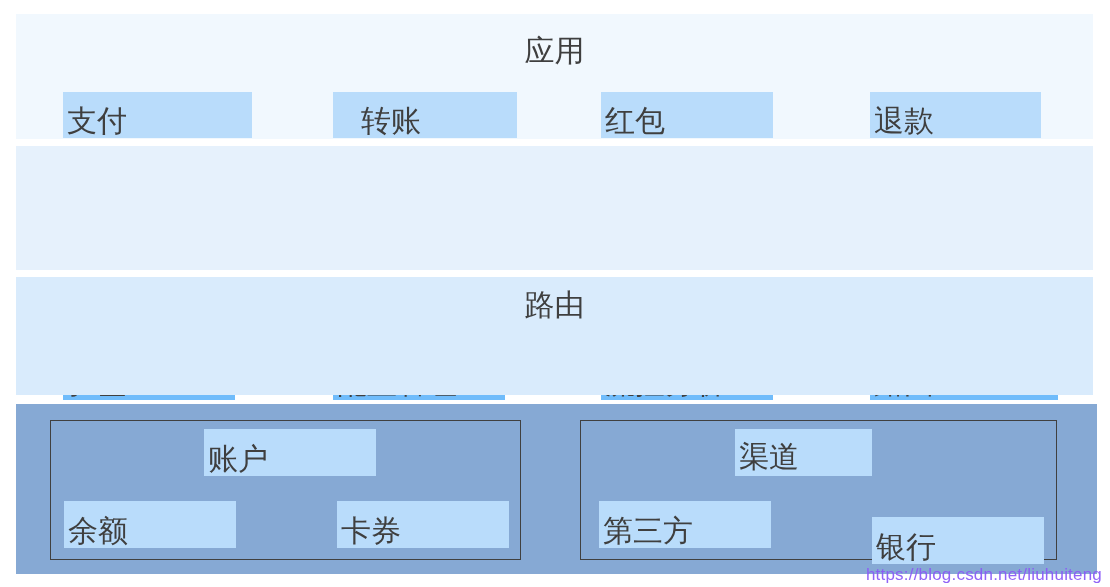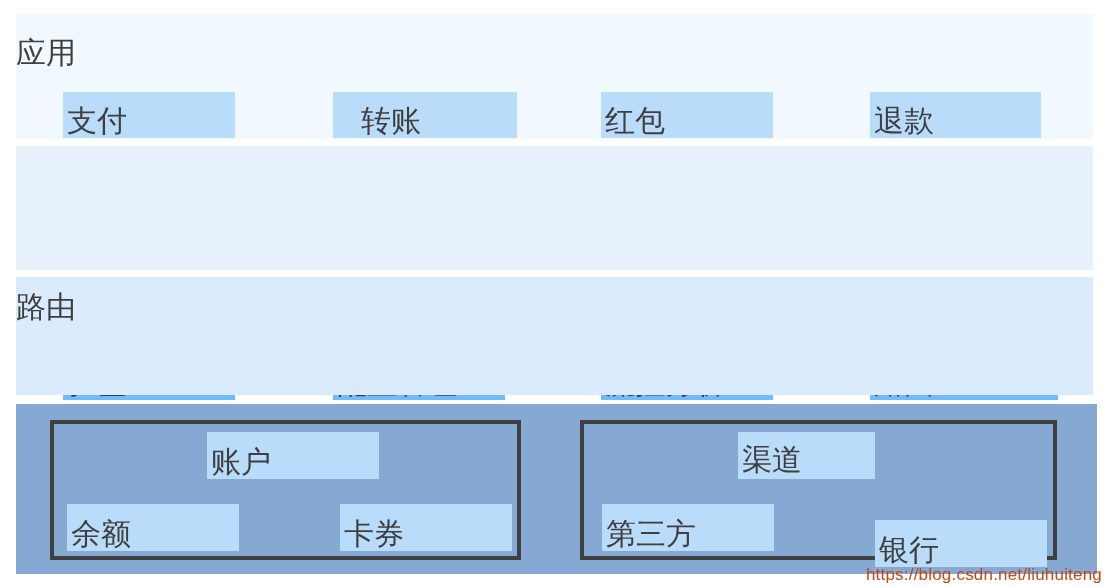--- a/index.html
+++ b/index.html
@@ -18,24 +18,26 @@
     overflow: hidden;
   }
   .layer {
     position: absolute;
     box-sizing: border-box;
   }
   .layer-title {
     position: absolute;
     left: 0;
     right: 0;
+    text-align: center;
     color: #3f3f3f;
     font-size: 30px;
     line-height: 34px;
     white-space: nowrap;
+    font-family: Liberation Mono, monospace;
   }
   .node {
     position: absolute;
     box-sizing: border-box;
     color: #3f3f3f;
     font-size: 30px;
     line-height: 1;
     display: flex;
     align-items: flex-end;
     padding-left: 4px;
@@ -83,46 +85,46 @@
   .layer-base {
     left: 16px;
     top: 404px;
     width: 1081px;
     height: 170px;
     background: #86a9d4;
   }
   .subpanel {
     position: absolute;
     box-sizing: border-box;
-    border: 4px solid #404040;
+    border: 1px solid #404040;
     background: transparent;
   }
   .node-base {
     background: #b9dcfb;
     height: 47px;
   }
   .watermark {
     position: absolute;
     right: 8px;
     bottom: 2px;
-    color: #c2410c;
+    color: #8b5cf6;
     font-size: 17px;
     letter-spacing: 0.2px;
     white-space: nowrap;
     opacity: 0.95;
   }
 </style>
 </head>
 <body>
 
 <div id="diagram">
 
   <div class="layer layer-app">
     <div class="layer-title">应用</div>
-    <div class="node node-app" style="left:47px;width:172px;">
+    <div class="node node-app" style="left:47px;width:189px;">
       <span>支付</span>
     </div>
     <div class="node node-app" style="left:317px;width:184px;padding-left:28px;">
       <span>转账</span>
     </div>
     <div class="node node-app" style="left:585px;width:172px;">
       <span>红包</span>
     </div>
     <div class="node node-app" style="left:854px;width:171px;">
       <span>退款</span>

